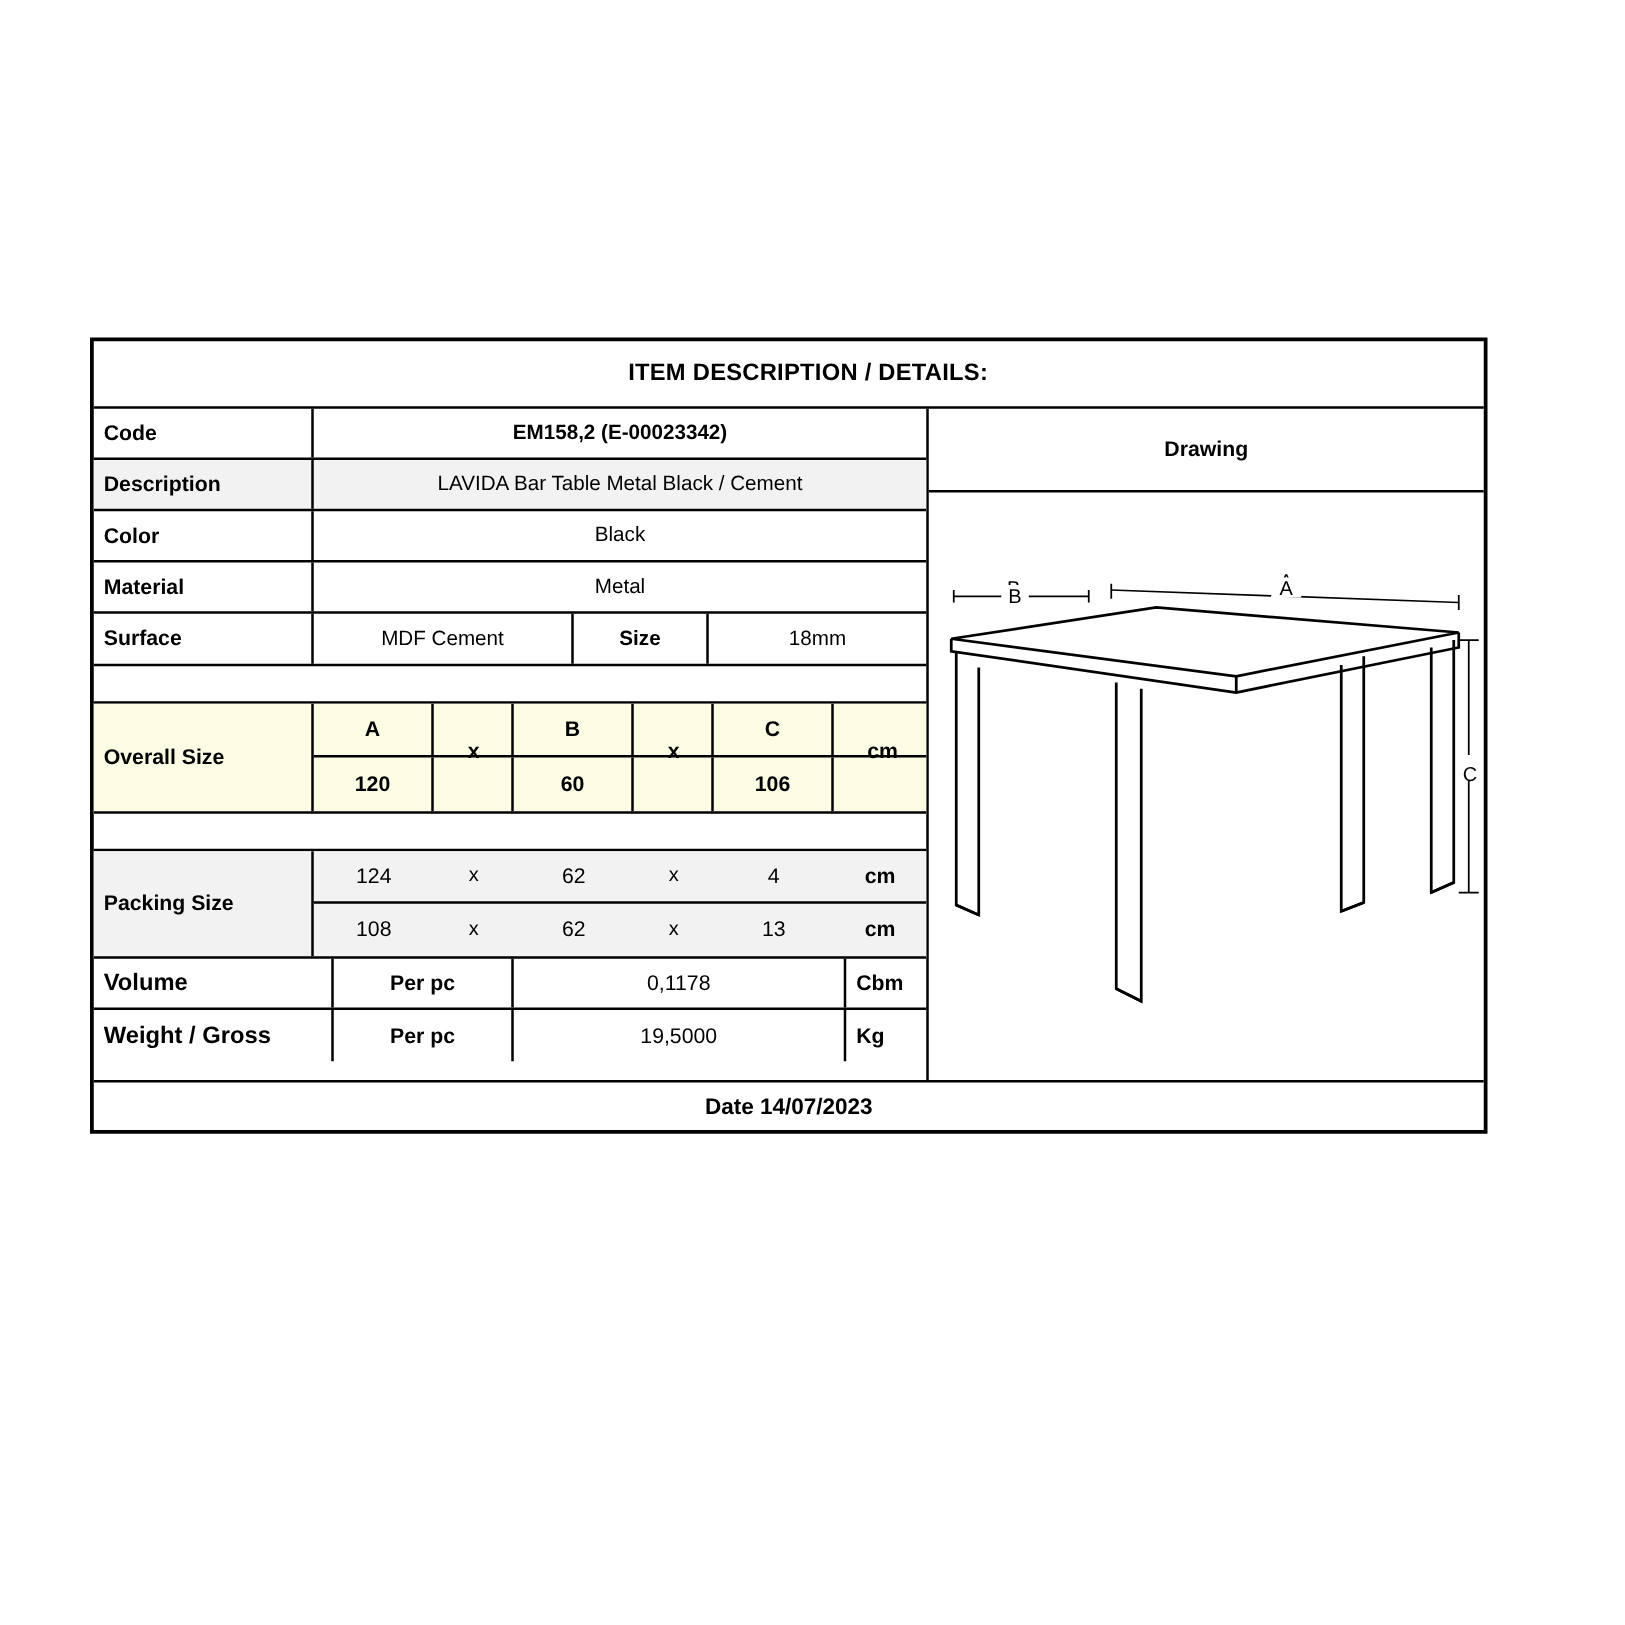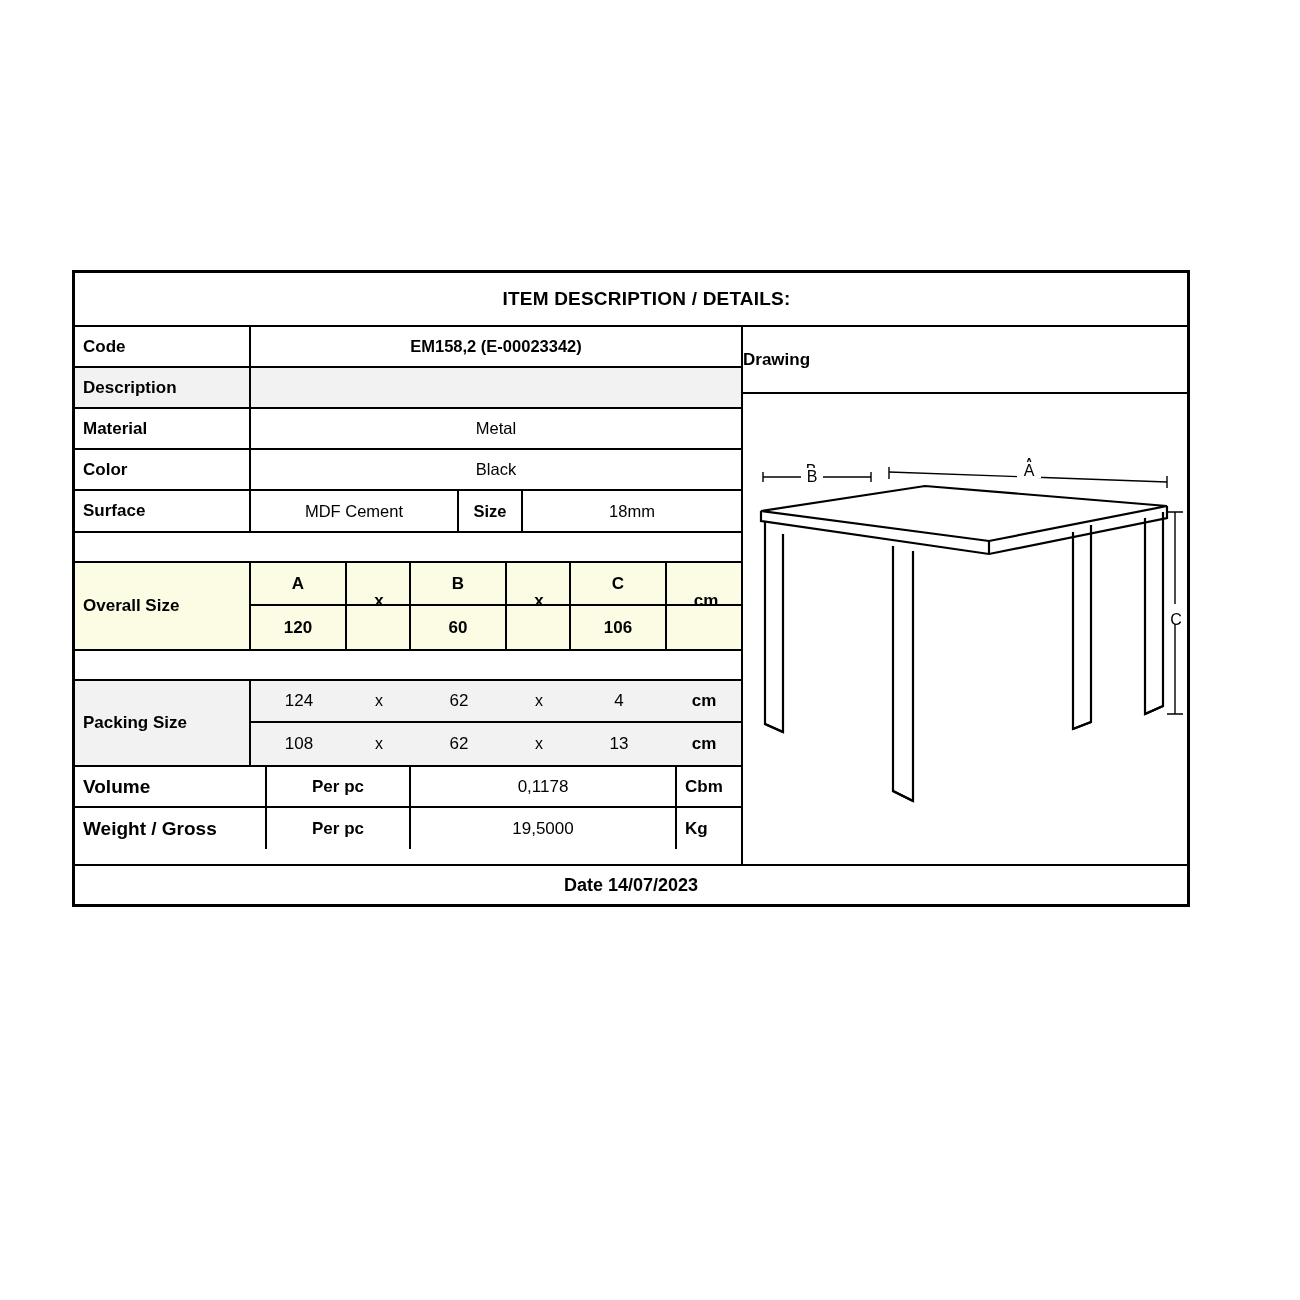--- a/index.html
+++ b/index.html
@@ -61,21 +61,21 @@
     box-sizing: border-box;
     display: flex;
     flex-direction: column;
   }
 
   .drawing-head {
     height: 67px;
     border-bottom: 2px solid #000;
     display: flex;
     align-items: center;
-    justify-content: flex-start;
+    justify-content: center;
     box-sizing: border-box;
     font-size: 17px;
     font-weight: bold;
   }
   .drawing-area {
     flex: 1;
     position: relative;
     box-sizing: border-box;
   }
 
@@ -178,36 +178,37 @@
 
     <div class="left-col">
 
       <div class="row h41">
         <div class="cell lbl vr">Code</div>
         <div class="cell c b" style="flex:1">EM158,2 (E-00023342)</div>
       </div>
 
       <div class="row h41 grey">
         <div class="cell lbl vr">Description</div>
+        <div class="cell c" style="flex:1">LAVIDA Bar Table Metal Black / Cement</div>
+      </div>
+
+      <div class="row h41">
+        <div class="cell lbl vr">Color</div>
+        <div class="cell c" style="flex:1">Black</div>
       </div>
 
       <div class="row h41">
         <div class="cell lbl vr">Material</div>
         <div class="cell c" style="flex:1">Metal</div>
       </div>
 
-      <div class="row h41">
-        <div class="cell lbl vr">Color</div>
-        <div class="cell c" style="flex:1">Black</div>
-      </div>
-
       <div class="row h42">
         <div class="cell lbl vr">Surface</div>
         <div class="cell c vr" style="width:208px">MDF Cement</div>
-        <div class="cell c b vr" style="width:64px">Size</div>
+        <div class="cell c b vr" style="width:108px">Size</div>
         <div class="cell c" style="flex:1">18mm</div>
       </div>
 
       <div class="row blank-row">
         <div class="cell" style="flex:1"></div>
       </div>
 
       <div class="row yellow" style="height:88px">
         <div class="cell lbl vr">Overall Size</div>
         <div class="os-grid">

